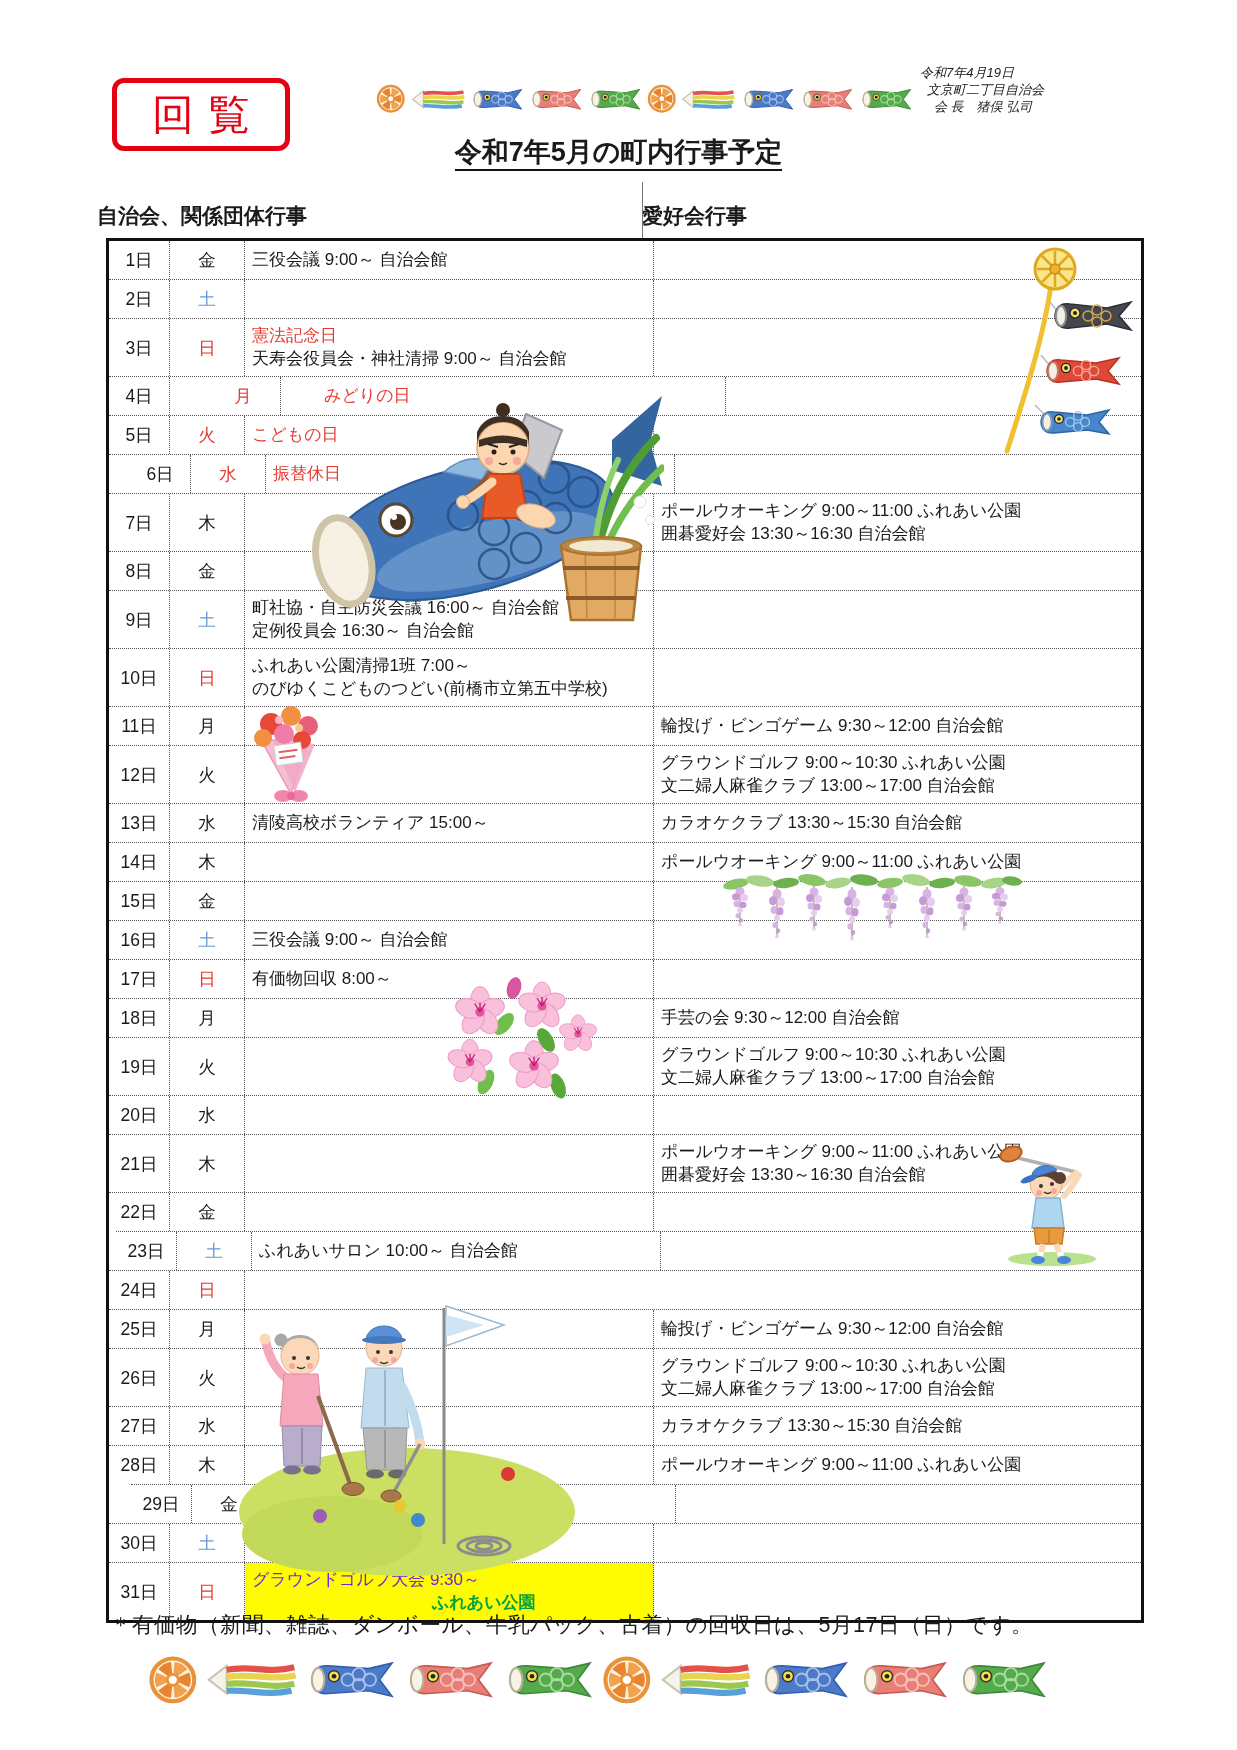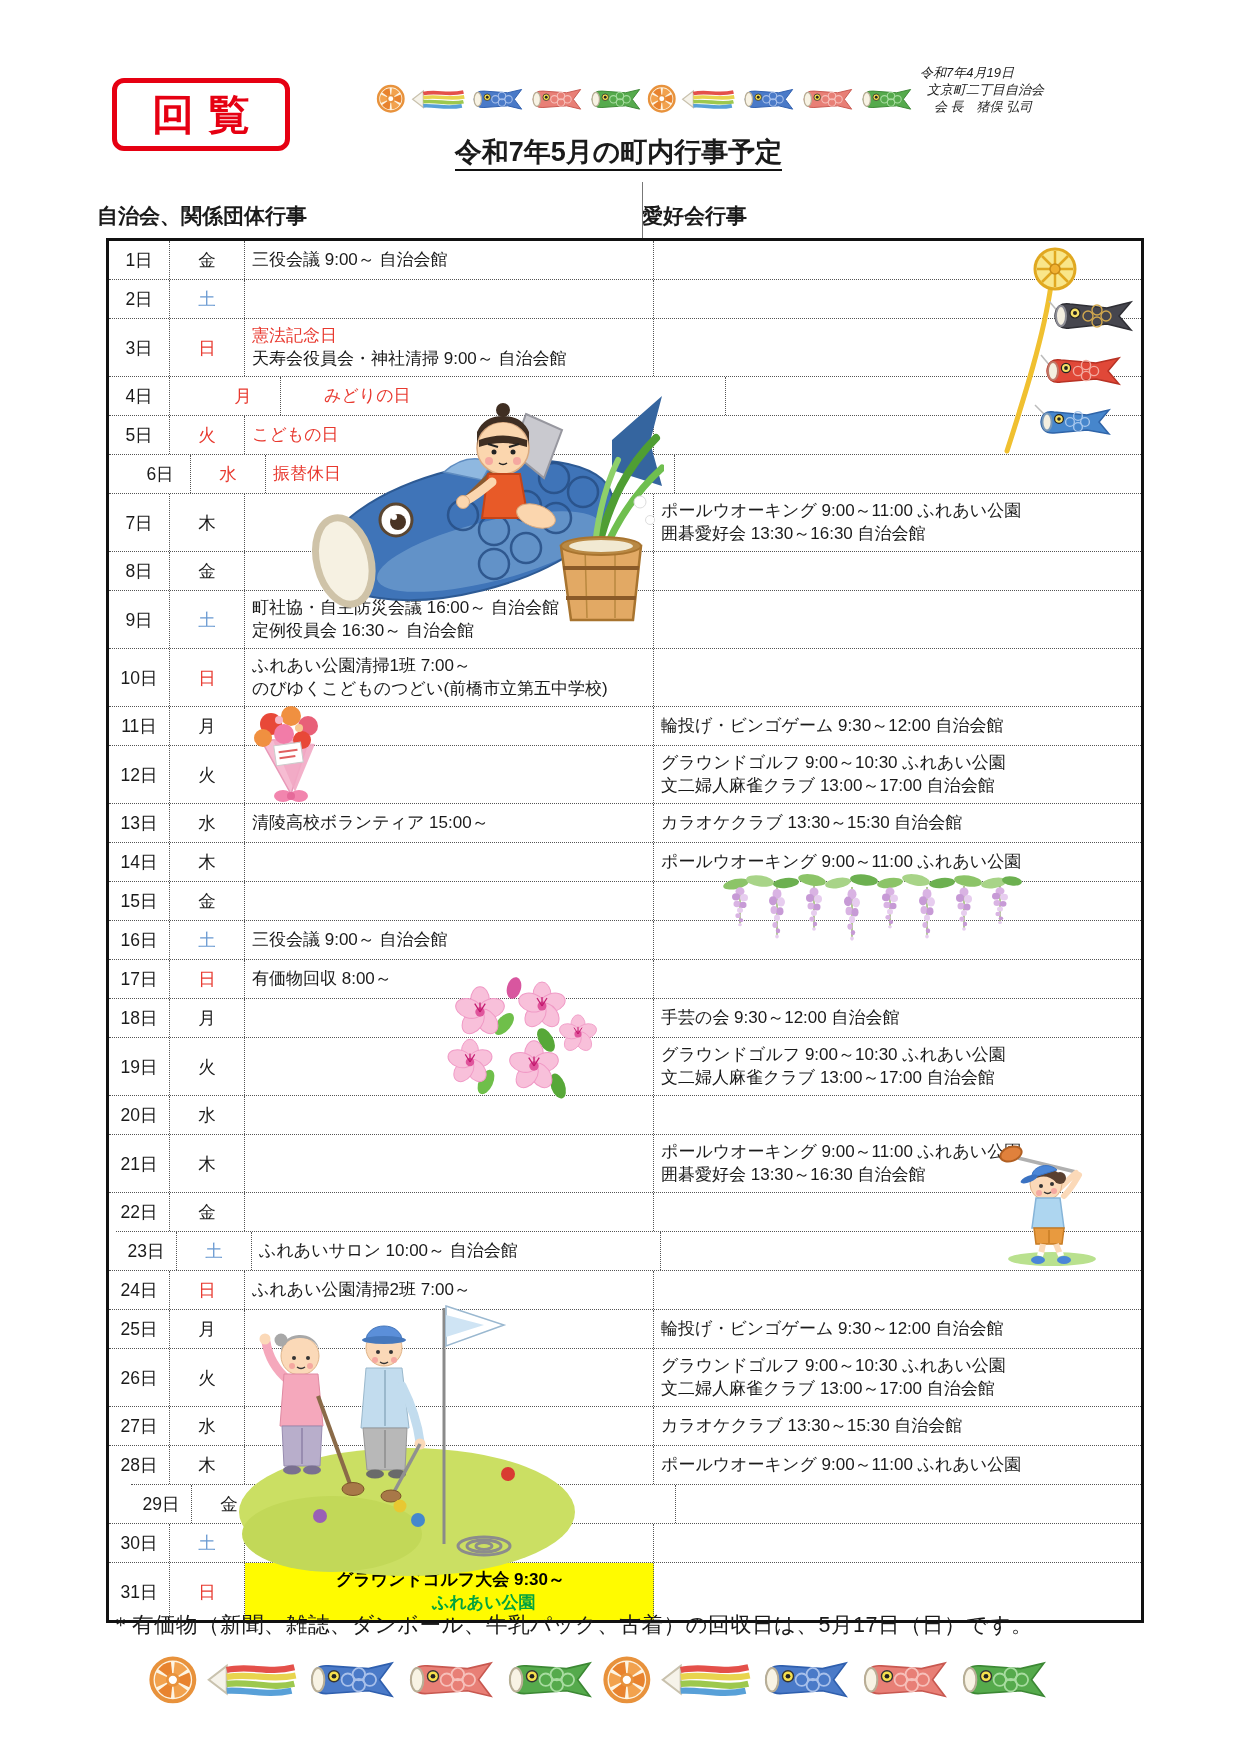--- a/index.html
+++ b/index.html
@@ -1,21 +1,21 @@
 <!DOCTYPE html>
 <html><head>
 <meta charset="utf-8">
 <style>
   html,body{margin:0;padding:0;background:#fff;}
   .page{position:relative;width:1237px;height:1750px;background:#fff;overflow:hidden;
         font-family:"Liberation Sans",sans-serif;color:#1a1a1a;}
   
   .kairan{position:absolute;left:112px;top:78px;width:168px;height:63px;
           border:5px solid #e60012;border-radius:12px;display:flex;align-items:center;justify-content:center;}
-  .kairan span{color:#e60012;font-size:42px;font-weight:bold;letter-spacing:14px;padding-left:14px;line-height:1;}
+  .kairan span{color:#e60012;font-size:42px;font-weight:normal;letter-spacing:14px;padding-left:14px;line-height:1;}
   
   .banner{position:absolute;display:flex;align-items:center;gap:5px;}
   #banner-top{left:376px;top:80px;height:38px;}
   #banner-bottom{left:148px;top:1650px;height:60px;gap:8px;}
   .banner span{display:inline-flex;}
   
   .issuer{position:absolute;left:920px;top:64px;font-size:13px;line-height:1.32;font-style:italic;}
   .issuer div:nth-child(2){padding-left:7px;}
   .issuer div:nth-child(3){padding-left:14px;}
   
@@ -377,23 +377,20 @@
         <div class="cell c-date">23日</div>
         <div class="cell c-dow" style="color: rgb(107, 155, 210);">土</div>
         <div class="cell c-left">
           <div class="ln">ふれあいサロン 10:00～ 自治会館</div>
         </div>
         <div class="cell c-right"></div>
       </div>
       <div class="trow" style="min-height: 38px;">
         <div class="cell c-date">24日</div>
         <div class="cell c-dow" style="color: rgb(232, 57, 47);">日</div>
-        <div class="cell c-left">
-          <div class="ln">ふれあい公園清掃2班 7:00～</div>
-        </div>
         <div class="cell c-right"></div>
       </div>
       <div class="trow" style="min-height: 38px;">
         <div class="cell c-date">25日</div>
         <div class="cell c-dow" style="color: rgb(26, 26, 26);">月</div>
         <div class="cell c-left"></div>
         <div class="cell c-right">
           <div class="ln">輪投げ・ビンゴゲーム 9:30～12:00 自治会館</div>
         </div>
       </div>
@@ -431,21 +428,21 @@
       <div class="trow" style="min-height: 38px;">
         <div class="cell c-date">30日</div>
         <div class="cell c-dow" style="color: rgb(107, 155, 210);">土</div>
         <div class="cell c-left"></div>
         <div class="cell c-right"></div>
       </div>
       <div class="trow" style="min-height: 57px;">
         <div class="cell c-date">31日</div>
         <div class="cell c-dow" style="color: rgb(232, 57, 47);">日</div>
         <div class="cell c-left" style="background: rgb(255, 251, 0);">
-          <div class="ln" style="color: #000000; font-weight: bold; text-align: center;">グラウンドゴルフ大会 9:30～</div>
+          <div class="ln" style="color: #6d28d9; font-weight: normal;">グラウンドゴルフ大会 9:30～</div>
           <div class="ln ind" style="color: rgb(0, 163, 62); font-weight: bold;">ふれあい公園</div>
         </div>
         <div class="cell c-right"></div>
       </div>
     </div>
 
   <div class="footnote">＊有価物（新聞、雑誌、ダンボール、牛乳パック、古着）の回収日は、5月17日（日）です。</div>
 
   <div class="banner" id="banner-bottom">
       <span>

